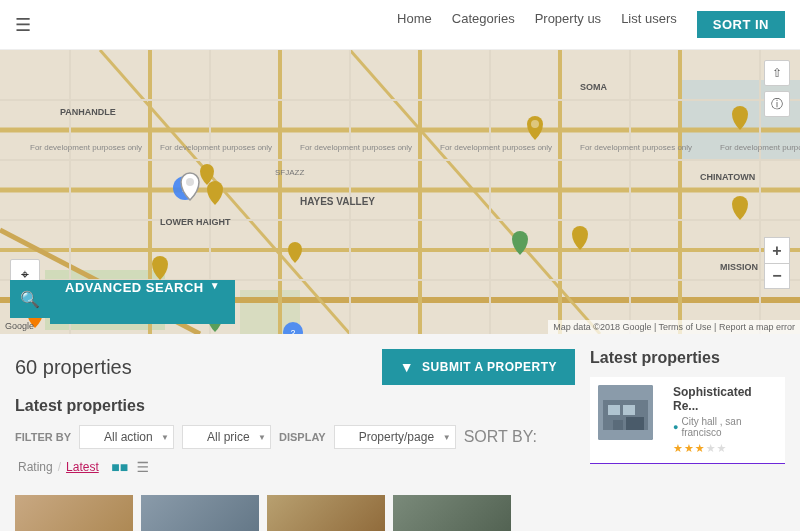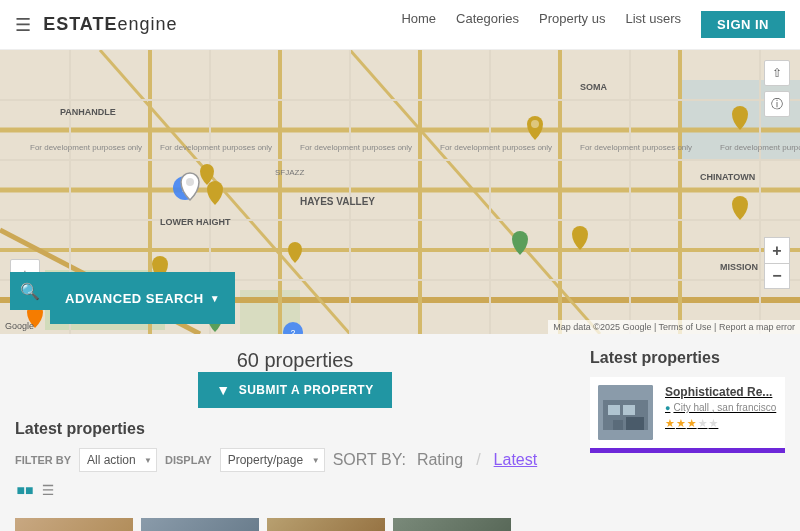--- a/index.html
+++ b/index.html
@@ -161,24 +161,24 @@
       font-size: 16px;
     }
     .advanced-search-btn {
       background: #2196a3;
       border: none;
       color: #fff;
       padding: 0 15px;
       font-size: 13px;
       font-weight: bold;
       cursor: pointer;
-      height: 52px;
+      height: 44px;
       letter-spacing: 0.5px;
       display: flex;
-      align-items: center;
+      align-items: flex-start;
       gap: 6px;
     }
     .chevron-down {
       font-size: 10px;
     }
 
     
     .content-area {
       background: #f5f5f5;
       padding: 15px;
@@ -189,21 +189,20 @@
       flex: 1;
     }
     .content-right {
       width: 195px;
     }
     .properties-header {
       display: flex;
       justify-content: space-between;
       align-items: center;
       margin-bottom: 12px;
-      flex-direction: column;
     }
     .properties-count {
       font-size: 20px;
       color: #444;
       font-weight: 300;
     }
     .submit-btn {
       background: #2196a3;
       color: #fff;
       border: none;
@@ -238,21 +237,21 @@
     }
     .filter-label {
       font-size: 11px;
       color: #888;
       text-transform: uppercase;
       font-weight: bold;
     }
     .filter-select {
       border: 1px solid #ddd;
       background: #fff;
-      padding: 4px 7px;
+      padding: 4px 24px;
       font-size: 12px;
       color: #555;
       cursor: pointer;
       appearance: none;
       padding-right: 20px;
       position: relative;
     }
     .select-wrapper {
       position: relative;
       display: inline-block;
@@ -289,50 +288,49 @@
       display: flex;
       align-items: center;
       justify-content: center;
       cursor: pointer;
       color: #888;
       font-size: 14px;
     }
     .view-icon.active { color: #2196a3; }
     .sort-tabs {
       display: flex;
-      gap: 8px;
-      font-size: 16px;
+      gap: 0;
+      font-size: 12px;
     }
     .sort-tab {
       color: #888;
       cursor: pointer;
       padding: 0 3px;
     }
-    .sort-tab.active { color: #8b5cf6; text-decoration: underline; }
+    .sort-tab.active { color: #be185d; text-decoration: underline; }
     .sort-divider { color: #ccc; padding: 0 2px; }
     .thumb-img-1 { background: linear-gradient(135deg, #c8a882 0%, #a8824a 100%); }
     .thumb-img-2 { background: linear-gradient(135deg, #8a9baa 0%, #5c7080 100%); }
     .thumb-img-3 { background: linear-gradient(135deg, #b8a070 0%, #886030 100%); }
     .thumb-img-4 { background: linear-gradient(135deg, #7a8a7a 0%, #4a5a4a 100%); }
 
     
     .latest-prop-header {
       font-size: 16px;
       color: #444;
       font-weight: bold;
       margin-bottom: 10px;
     }
     .latest-prop-item {
       background: #fff;
       padding: 8px;
       display: flex;
-      gap: 12px;
+      gap: 20px;
       align-items: flex-start;
-      border-bottom: 5px solid #6d28d9;
-      text-decoration: underline;
+      border-bottom: 1px solid #6d28d9;
     }
     .latest-prop-thumb {
       width: 55px;
       height: 55px;
       border-radius: 2px;
       background: linear-gradient(135deg, #8a9baa 0%, #5c7080 100%);
       flex-shrink: 0;
       overflow: hidden;
       position: relative;
     }
@@ -382,30 +380,27 @@
       width: 118px;
       height: 70px;
     }
   </style>
 </head>
 <body>
 
 <div class="header">
   <div class="header-left">
     <div class="hamburger">☰</div>
-    <div class="logo">
-      <span style="font-weight:bold;">ESTATE</span><span style="font-weight:300;text-transform:lowercase;">ENGINE</span>
-    </div>
   </div>
   <div class="header-nav">
     <a class="nav-link">Home</a>
     <a class="nav-link">Categories</a>
     <a class="nav-link">Property us</a>
     <a class="nav-link">List users</a>
-    <button class="sign-in-btn">SIGN IN</button>
+    <button class="sign-in-btn">SORT IN</button>
   </div>
 </div>
 
 <div class="map-container">
 
   <svg class="map-svg" viewBox="0 0 800 284" xmlns="http://www.w3.org/2000/svg">
 
     <rect width="800" height="284" fill="#e8e0d0"></rect>
 
     <rect x="45" y="220" width="120" height="60" fill="#c8d8b0" opacity="0.7"></rect>
@@ -514,21 +509,21 @@
   <div class="map-location-btn">⌖</div>
 
   <div class="map-search-bar">
     <button class="search-icon-btn">🔍</button>
     <button class="advanced-search-btn">
       <span>ADVANCED SEARCH</span>
       <span class="chevron-down">▼</span>
     </button>
   </div>
 
-  <div class="map-attribution">Map data ©2025 Google | Terms of Use | Report a map error</div>
+  <div class="map-attribution">Map data ©2018 Google | Terms of Use | Report a map error</div>
   <div class="map-google-logo" style="font-family:Arial;font-size:9px;color:#555;">Google</div>
 </div>
 
 <div class="content-area">
 
   <div class="content-left">
 
     <div class="properties-header">
       <div class="properties-count">60 properties</div>
       <button class="submit-btn">
@@ -537,20 +532,25 @@
       </button>
     </div>
 
     <div class="section-title">Latest properties</div>
 
     <div class="filter-bar">
       <span class="filter-label">FILTER BY</span>
       <div class="select-wrapper">
         <select class="filter-select">
           <option>All action</option>
+        </select>
+      </div>
+      <div class="select-wrapper">
+        <select class="filter-select">
+          <option>All price</option>
         </select>
       </div>
       <span class="display-label">DISPLAY</span>
       <div class="select-wrapper">
         <select class="filter-select">
           <option>Property/page</option>
         </select>
       </div>
       <span class="sort-label">SORT BY:</span>
       <div class="sort-tabs">

